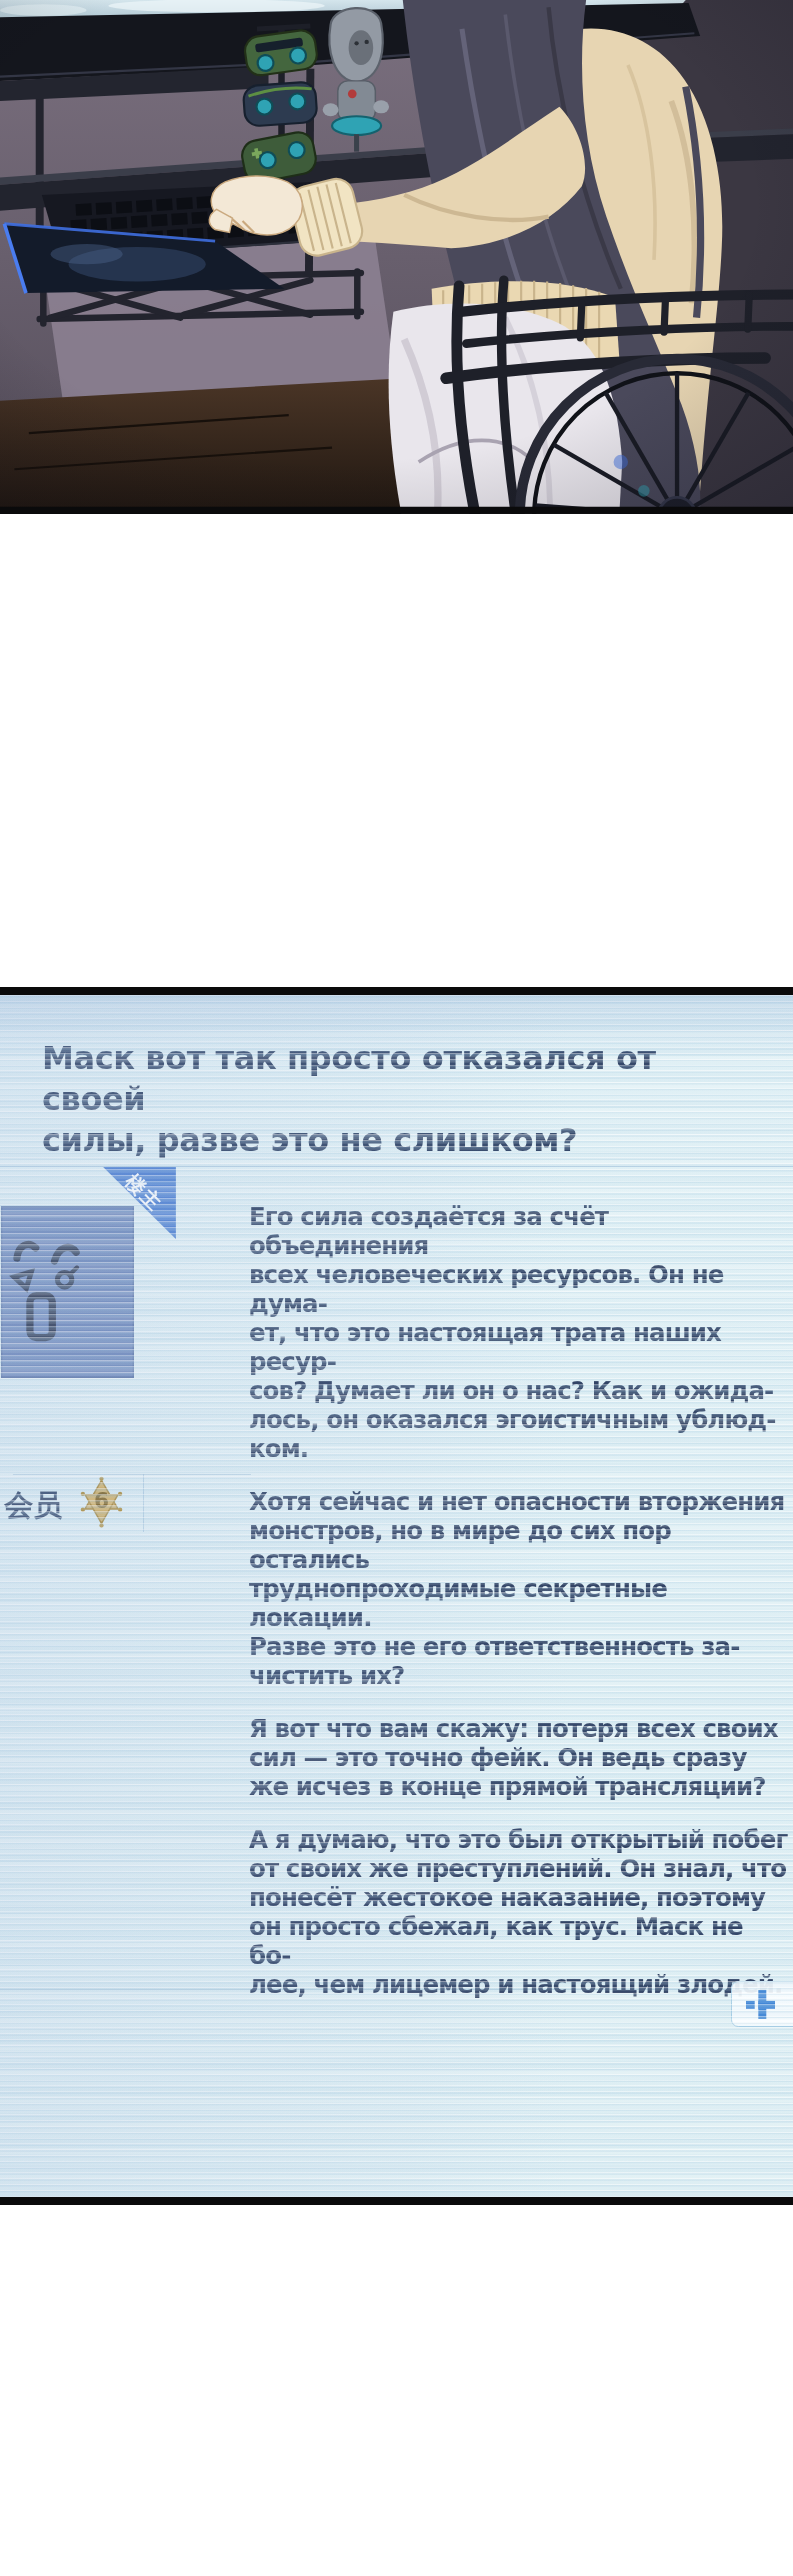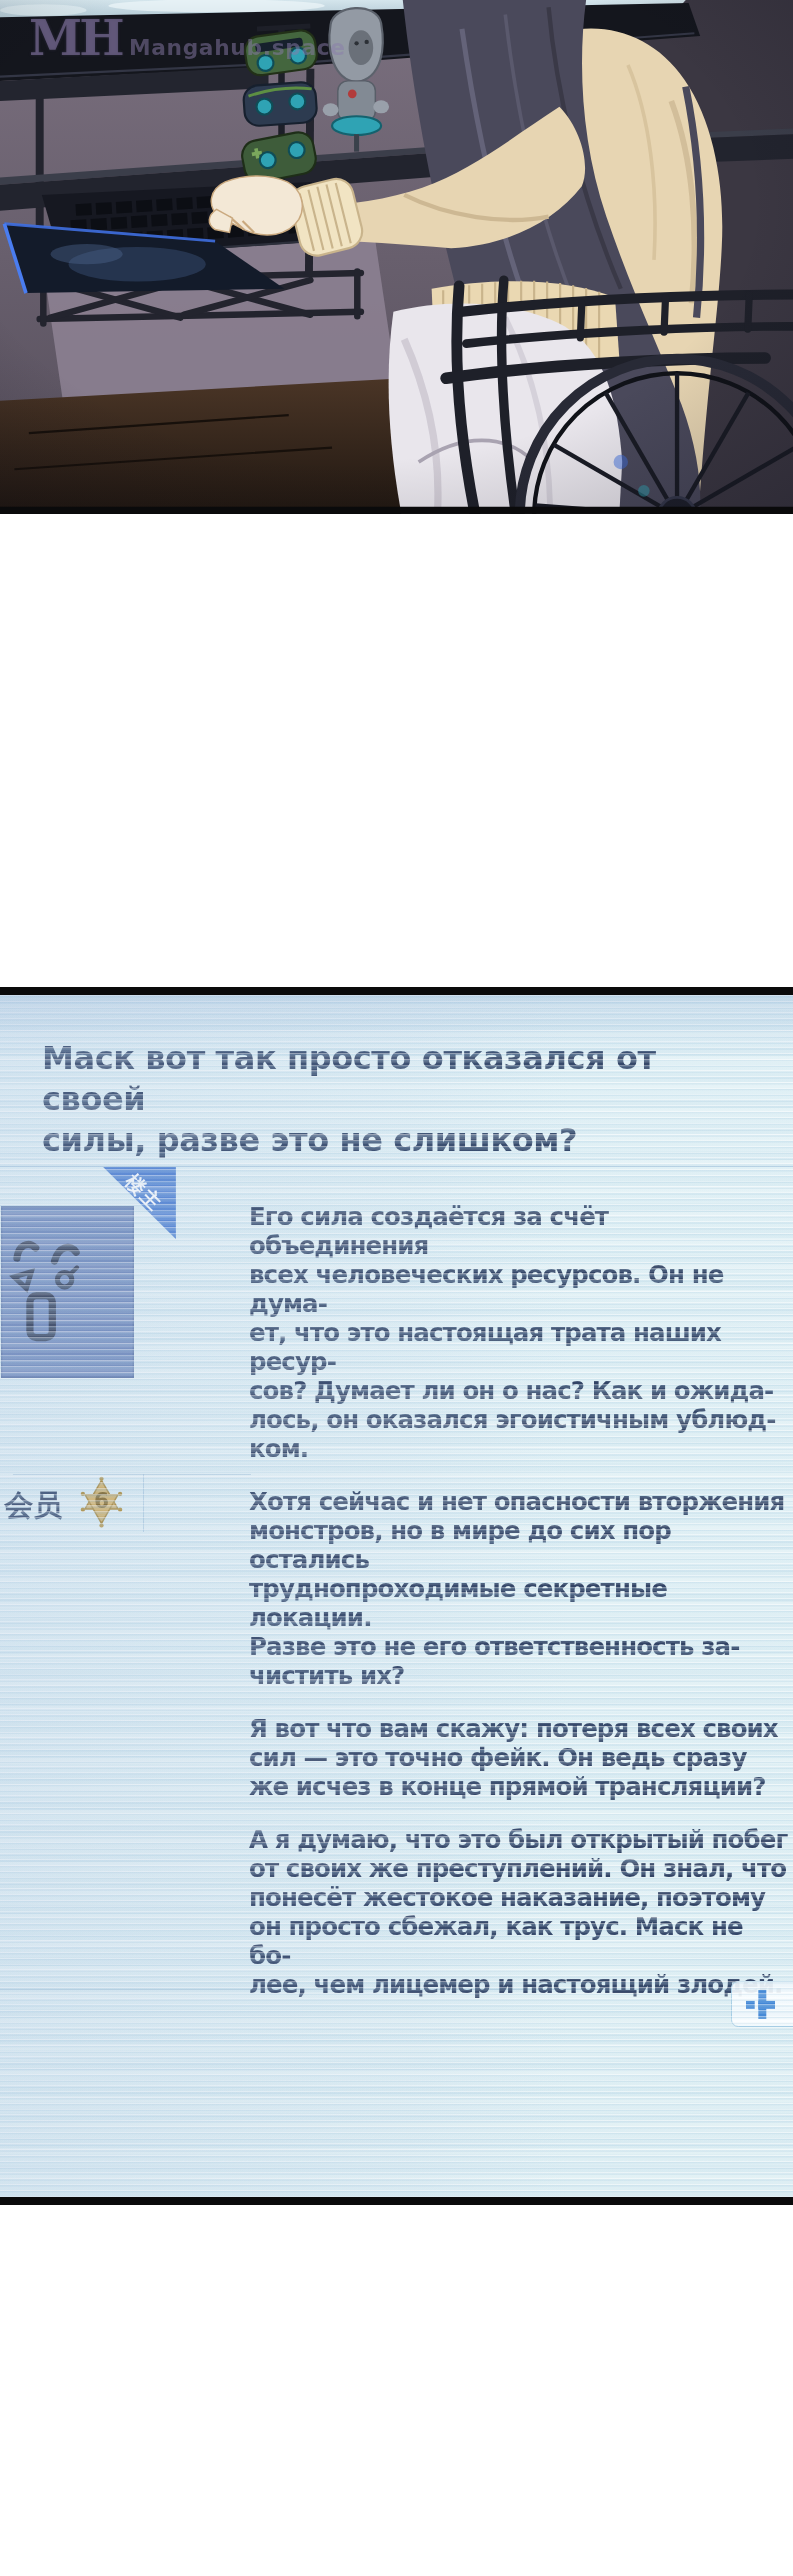--- a/index.html
+++ b/index.html
@@ -204,24 +204,20 @@
             <line x1="938" y1="715" x2="742" y2="700"></line>
         </g>
         <circle cx="938" cy="715" r="26" fill="#1d1f2a" stroke="#34374a" stroke-width="4"></circle>
         <circle cx="860" cy="640" r="10" fill="#3f6fe0" opacity="0.5"></circle>
         <circle cx="892" cy="680" r="8" fill="#2fa3b4" opacity="0.5"></circle>
       </g>
 
       <rect x="0" y="0" width="1100" height="712" fill="url(#gVig)"></rect>
       <rect x="0" y="702" width="1100" height="10" fill="#0a0a0b"></rect>
     </svg>
-    <div class="watermark">
-      <span class="wm-logo">MH</span>
-      <span class="wm-text">Mangahub.space</span>
-    </div>
   </div>
 
   <div class="panel">
 
     <div class="post-title">Маск вот так просто отказался от своей
 силы, разве это не слишком?</div>
     <div class="title-divider"></div>
 
     <svg class="op-ribbon" viewBox="0 0 101 100">
       <polygon points="0,0 101,0 101,100" fill="#4d7fd2"></polygon>

